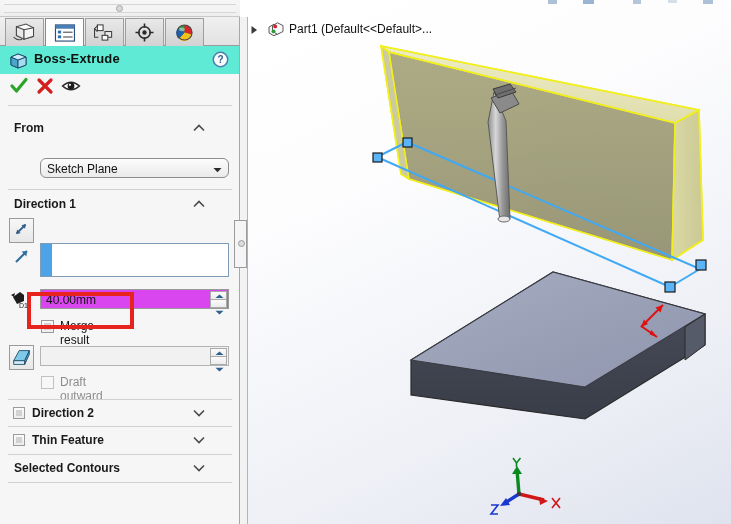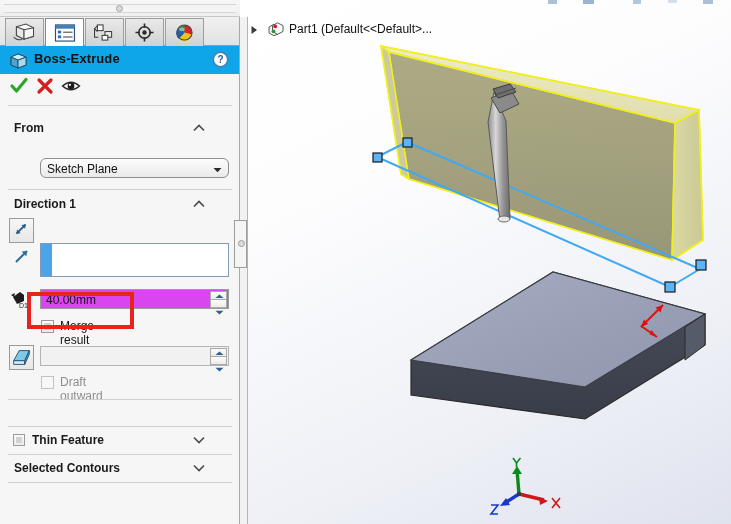--- a/index.html
+++ b/index.html
@@ -46,21 +46,21 @@
     position:absolute;top:1px;width:39px;height:28px;
     background:linear-gradient(#e9e9e9,#d2d2d2);
     border:1px solid #9e9e9e;border-bottom:none;
     box-sizing:border-box;cursor:default;
   }
   .tab.active{background:#fdfdfd;border-color:#8a8a8a;height:29px;}
   .tab .gi{position:absolute;left:0;top:0;width:100%;height:100%;}
 
   
   .feat-head{
-    position:relative;height:28px;width:240px;background:#0ea5e9;
+    position:relative;height:28px;width:240px;background:#5eead4;
   }
   .feat-icon{position:absolute;left:9px;top:5px;width:19px;height:19px;}
   .feat-title{
     position:absolute;left:34px;top:5px;
     font-size:13px;font-weight:bold;color:#101010;letter-spacing:0.1px;
   }
   .help-icon{position:absolute;left:212px;top:5px;width:17px;height:17px;cursor:pointer;}
 
   
   .action-row{position:relative;height:26px;width:240px;}
@@ -375,20 +375,29 @@
       </div>
     </div>
 
     <div class="cbrow" style="left:41px;top:358px">
       <div class="box light"></div>
       <div class="cl dim">Draft outward</div>
     </div>
 
     <div class="hrule" style="top:382px"></div>
 
+    <div class="sec-head" style="top:386px">
+      <div class="sec-cb">
+          <i></i>
+        </div>
+      <div class="lbl x28">Direction 2</div>
+      <svg class="chev" viewBox="0 0 12 8">
+        <path d="M1 1.5 L6 6.5 L11 1.5" fill="none" stroke="#4a4a4a" stroke-width="1.6"></path>
+      </svg>
+    </div>
 
     <div class="hrule" style="top:409px"></div>
 
     <div class="sec-head" style="top:413px">
       <div class="sec-cb">
           <i></i>
         </div>
       <div class="lbl x28">Thin Feature</div>
       <svg class="chev" viewBox="0 0 12 8">
         <path d="M1 1.5 L6 6.5 L11 1.5" fill="none" stroke="#4a4a4a" stroke-width="1.6"></path>

